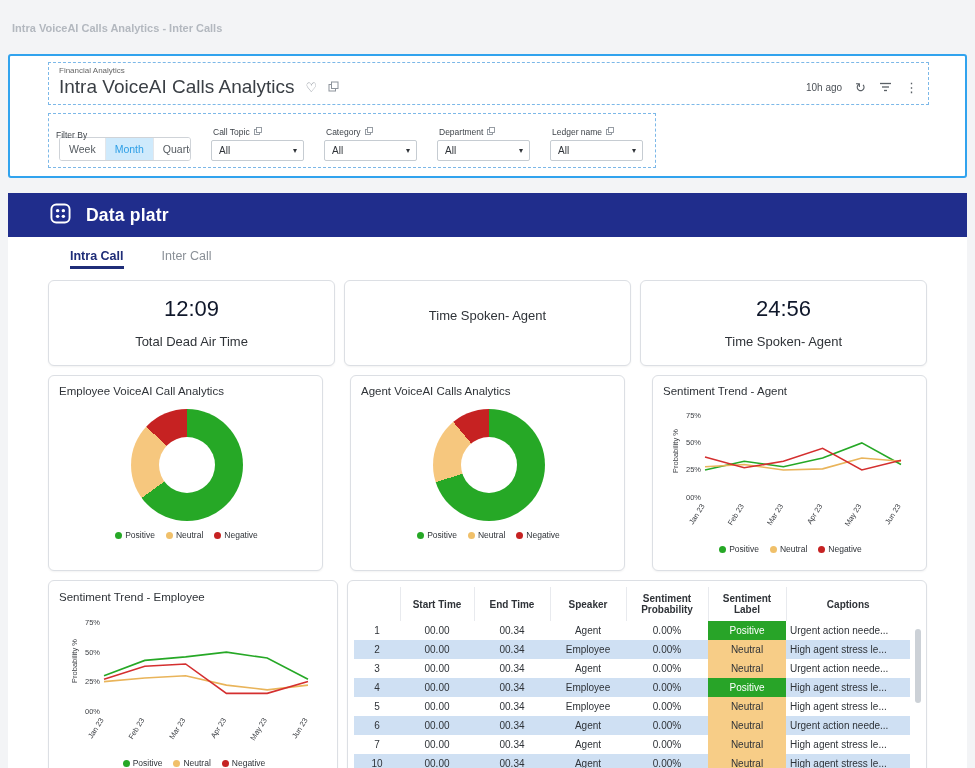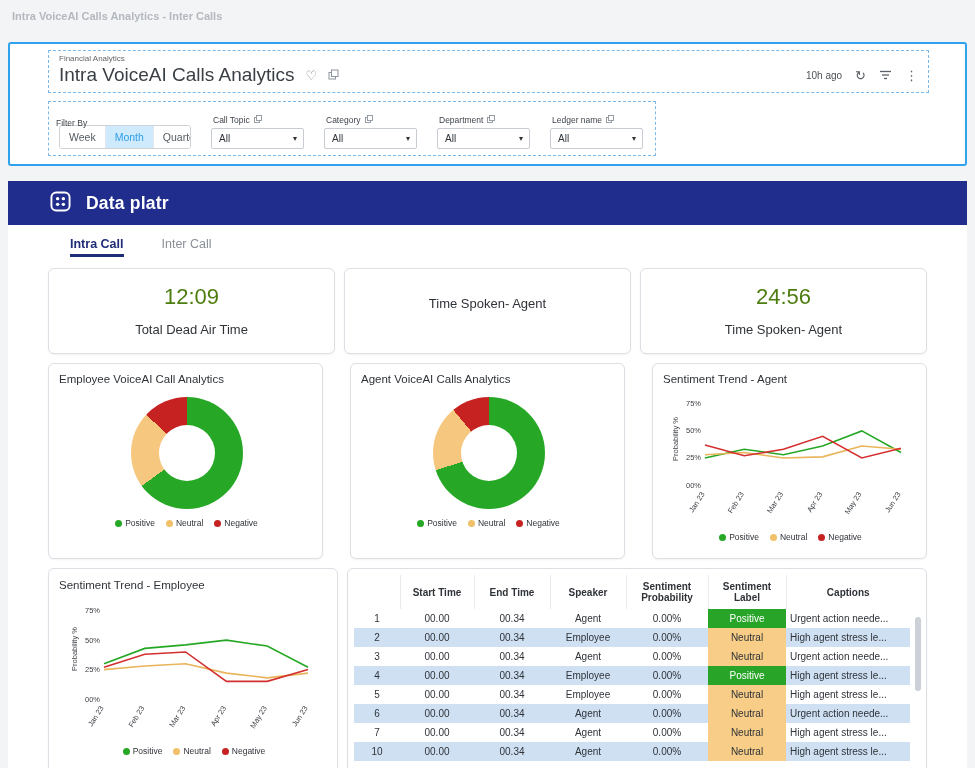--- a/index.html
+++ b/index.html
@@ -1,19 +1,19 @@
 <!DOCTYPE html>
 <html><head>
 <meta charset="utf-8">
 <style>
   * { box-sizing: border-box; margin: 0; padding: 0; }
   body { font-family: "Liberation Sans", sans-serif; background:#e9ebee; }
   .page { width: 975px; height: 768px; background:#f3f4f6; position: relative; overflow: hidden; }
 
-  .window-title { padding: 10px 0 5px 12px; font-size: 11px; font-weight: 700; color:#b3b8bf; }
+  .window-title { padding: 22px 0 5px 12px; font-size: 11px; font-weight: 700; color:#b3b8bf; }
 
   
   .top-card { margin: 15px 8px; background:#fff; border: 2px solid #31a3ee; border-radius: 3px; padding: 6px 36px 8px 38px; }
   .header-box { border: 1px dashed #7cb8e8; padding: 3px 10px 6px; }
   .breadcrumb { font-size: 8px; color:#666; }
   .title-row { display: flex; align-items: center; margin-top: 1px; }
   .page-title { font-size: 19px; color:#3a3f45; font-weight: 500; }
   .title-ico { margin-left: 11px; color:#8d939b; font-size: 13px; line-height: 1; }
   .header-right { margin-left: auto; display: flex; align-items: center; gap: 13px; font-size: 10px; color:#4c5157; }
   .hr-ico { font-size: 13px; color:#5a6066; line-height: 1; cursor: pointer; }
@@ -37,21 +37,21 @@
   
   .content { margin: 0 8px; background:#fff; padding: 12px 40px 12px; height: 576px; }
   .tabs { display: flex; gap: 38px; padding-left: 22px; }
   .tab { font-size: 12.5px; color:#8a9097; padding-bottom: 3px; cursor: pointer; }
   .tab.active { color:#1f2d78; font-weight: 700; border-bottom: 3px solid #1f2d78; }
 
   .card { background:#fff; border: 1px solid #dcdfe4; border-radius: 6px; box-shadow: 0 1px 2px rgba(0,0,0,.05); }
 
   .kpi-row { display: flex; gap: 9px; margin-top: 11px; }
   .kpi-card { flex: 1; text-align: center; padding: 15px 0 16px; }
-  .kpi-value { font-size: 22px; color:#4d7c0f; font-weight: 500; }
+  .kpi-value { font-size: 22px; color:#0f172a; font-weight: 500; }
   .kpi-label { font-size: 13px; color:#2f3338; margin-top: 12px; }
 
   .chart-row { display: flex; gap: 27px; margin-top: 9px; }
   .chart-card { flex: 1; padding: 9px 8px 7px 10px; height: 196px; position: relative; }
   .card-title { font-size: 11.5px; color:#2f3338; }
 
   .donut-wrap { width: 112px; height: 112px; position: relative; margin: 12px auto 0; }
   .donut { position: absolute; inset: 0; border-radius: 50%; }
   .hole { position: absolute; left: 50%; top: 50%; width: 56px; height: 56px; margin: -28px 0 0 -28px; background:#fff; border-radius: 50%; }
   .legend { display: flex; justify-content: center; gap: 11px; margin-top: 9px; font-size: 8.5px; color:#2f3338; align-items: center; }

